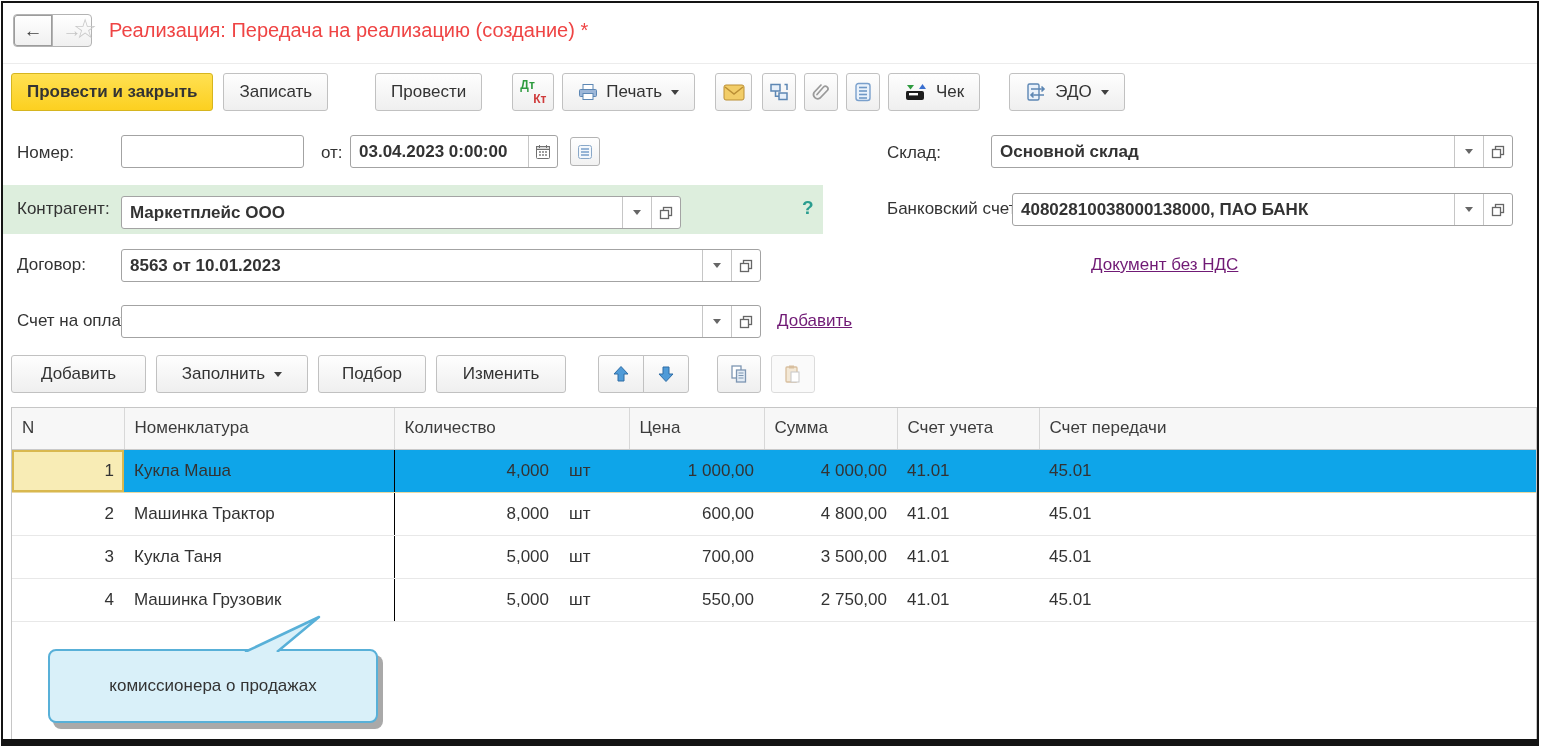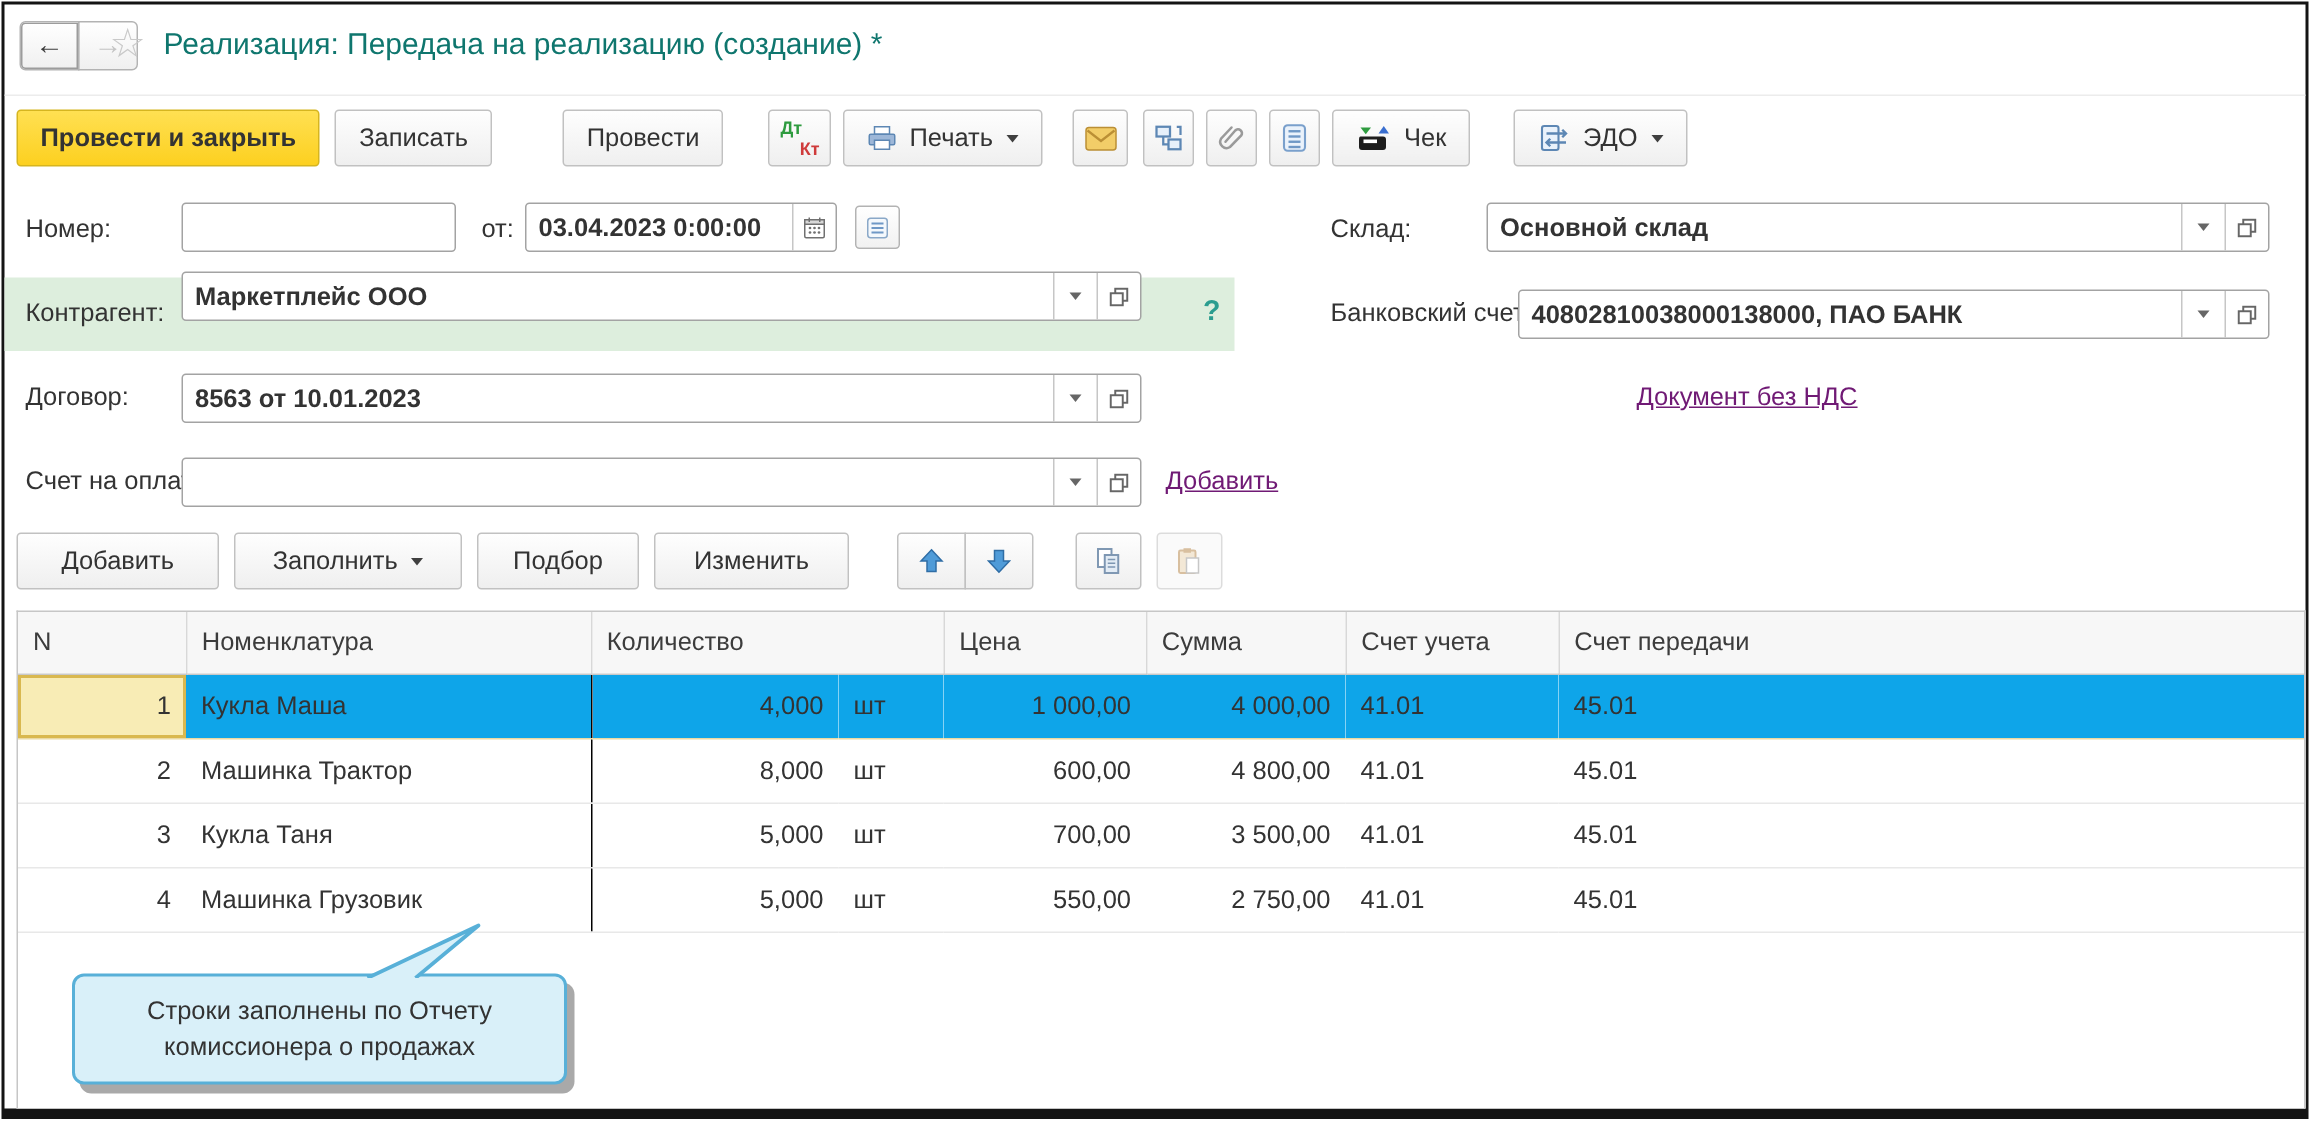--- a/index.html
+++ b/index.html
@@ -8,21 +8,21 @@
     border:2px solid #141414;border-bottom-width:7px;box-sizing:border-box;color:#333;}
 
   
   .titlebar{position:absolute;left:0;top:0;right:0;height:60px;border-bottom:1px solid #ececec;}
   .nav-pair{position:absolute;left:10px;top:11px;display:flex;}
   .nav-btn{width:40px;height:33px;border:1px solid #b3b3b3;background:linear-gradient(#ffffff,#f0f0f0);
     display:flex;align-items:center;justify-content:center;font-size:19px;box-sizing:border-box;cursor:pointer;}
   .nav-btn.back{border-radius:4px 0 0 4px;box-shadow:inset 0 0 0 1px #9c9c9c;color:#3c3c3c;}
   .nav-btn.fwd{border-radius:0 4px 4px 0;margin-left:-1px;color:#c4c4c4;}
   .star{position:absolute;left:70px;top:10px;font-size:27px;color:#c9c9c9;}
-  .doc-title{position:absolute;left:106px;top:16px;font-size:20px;color:#0f766e;font-weight:400;margin:0;white-space:nowrap;}
+  .doc-title{position:absolute;left:106px;top:16px;font-size:20px;color:#ef4444;font-weight:400;margin:0;white-space:nowrap;}
 
   
   .cmdbar{position:absolute;left:8px;top:70px;right:3px;height:40px;display:flex;align-items:flex-start;}
   .btn{height:38px;border:1px solid #c1c1c1;border-radius:3px;background:linear-gradient(#fefefe,#efefef);
     font-size:17px;color:#333;display:inline-flex;align-items:center;justify-content:center;
     padding:0 15px;box-sizing:border-box;white-space:nowrap;cursor:pointer;font-family:inherit;}
   .btn-primary{background:linear-gradient(#ffe052,#fcd020);border-color:#d6b51f;font-weight:700;}
   .btn-icon{width:34px;padding:0;}
   .caret{width:0;height:0;border-left:4px solid transparent;border-right:4px solid transparent;
     border-top:5px solid #3f3f3f;margin-left:9px;}
@@ -234,21 +234,21 @@
         <span>
             <svg width="14" height="14" viewBox="0 0 14 14">
               <rect x="4.5" y="1.5" width="8" height="8" fill="none" stroke="#666" stroke-width="1.3"></rect>
               <rect x="1.5" y="4.5" width="8" height="8" fill="#fff" stroke="#666" stroke-width="1.3"></rect>
             </svg>
           </span>
       </span>
     </div>
 
     <span class="flabel" style="left:14px;top:78px">Контрагент:</span>
-    <div class="field" style="left:118px;top:60px;width:640px">
+    <div class="field" style="left:118px;top:75px;width:560px">
       <span class="ftext">Маркетплейс ООО</span>
       <span class="fsec">
           <span class="fcaret"></span>
         </span>
       <span class="fsec">
         <span>
             <svg width="14" height="14" viewBox="0 0 14 14">
               <rect x="4.5" y="1.5" width="8" height="8" fill="none" stroke="#666" stroke-width="1.3"></rect>
               <rect x="1.5" y="4.5" width="8" height="8" fill="#fff" stroke="#666" stroke-width="1.3"></rect>
             </svg>
@@ -424,17 +424,16 @@
     </table>
   </div>
 
   <div class="callout-tail">
     <svg width="80" height="37" viewBox="0 0 80 37">
         <path d="M2,37 L76,2 L34,37" fill="#d9f0f9"></path>
         <path d="M2,37 L76,2 L34,37" fill="none" stroke="#58b0d8" stroke-width="2.5" stroke-linejoin="round"></path>
       </svg>
   </div>
   <div class="callout">
-    <div>Строки заполнены по Отчету</div>
     <div>комиссионера о продажах</div>
   </div>
 
 </div>
 
 </body></html>

